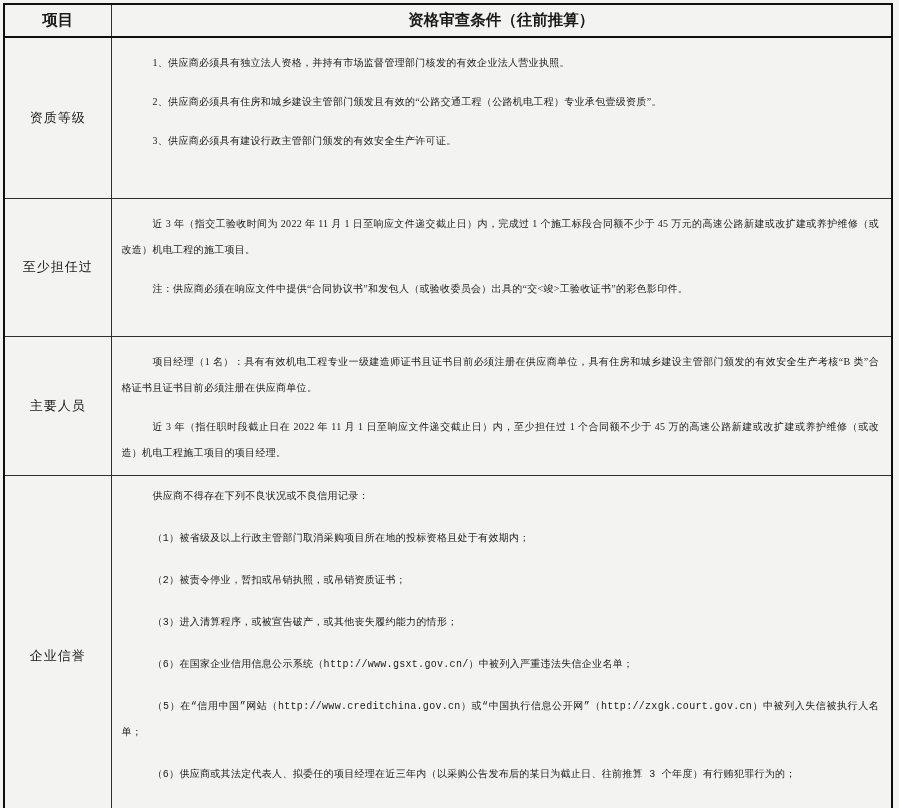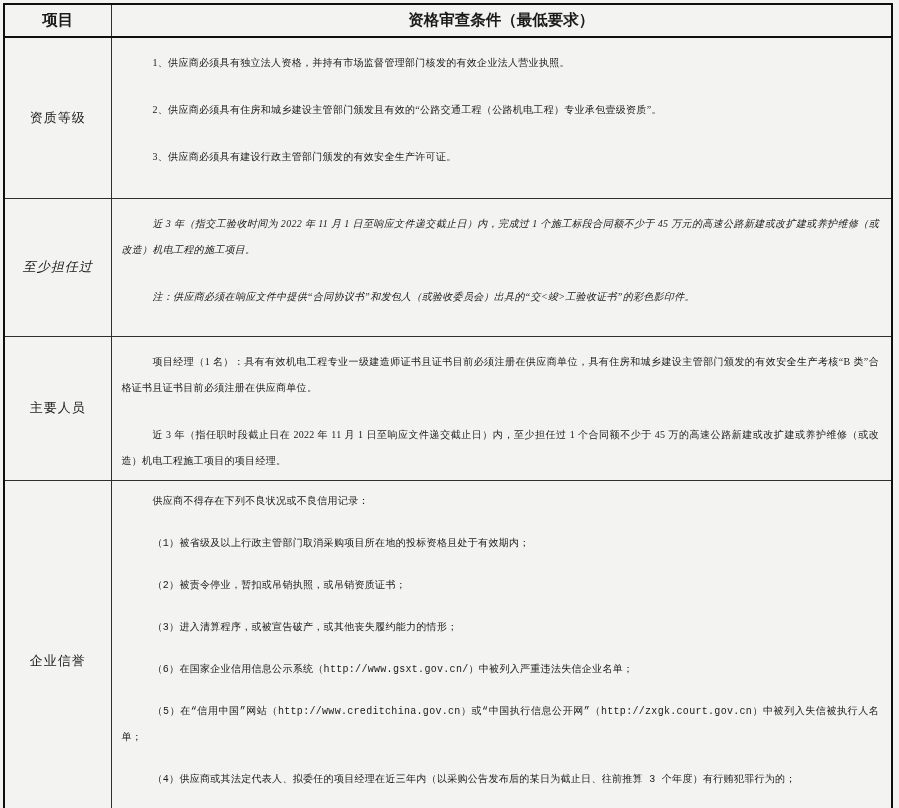--- a/index.html
+++ b/index.html
@@ -54,38 +54,38 @@
     font-size: 10px;
     line-height: 26px;
     letter-spacing: 0.3px;
     text-align: justify;
     word-break: break-all;
   }
   .content-cell p {
     margin: 0;
     text-indent: 31px;
   }
-  .content-cell p + p { margin-top: 21px; }
+  .content-cell p + p { margin-top: 13px; }
 
   tr.row-0 td { height: 161px; }
-  tr.row-1 td { height: 138px; font-style: italic; }
+  tr.row-1 td { height: 138px; }
   tr.row-2 td { height: 139px; font-family: Liberation Serif, serif; }
   tr.row-3 td { height: 325px; font-family: Liberation Mono, monospace; }
   tr.row-3 .content-cell { padding-top: 8px; }
   tr.row-3 .content-cell p + p { margin-top: 16px; }
 </style>
 </head>
 <body>
 
 <div class="page">
   <table class="qual-table">
     <thead>
       <tr>
         <th class="col-item">项目</th>
-        <th class="col-req">资格审查条件（最低要求）</th>
+        <th class="col-req">资格审查条件（往前推算）</th>
       </tr>
     </thead>
     <tbody id="table-body">
         <tr class="row-0">
           <td class="label-cell">资质等级</td>
           <td class="content-cell">
             <p>1、供应商必须具有独立法人资格，并持有市场监督管理部门核发的有效企业法人营业执照。</p>
             <p>2、供应商必须具有住房和城乡建设主管部门颁发且有效的“公路交通工程（公路机电工程）专业承包壹级资质”。</p>
             <p>3、供应商必须具有建设行政主管部门颁发的有效安全生产许可证。</p>
           </td>
@@ -106,19 +106,19 @@
         </tr>
         <tr class="row-3">
           <td class="label-cell">企业信誉</td>
           <td class="content-cell">
             <p>供应商不得存在下列不良状况或不良信用记录：</p>
             <p>（1）被省级及以上行政主管部门取消采购项目所在地的投标资格且处于有效期内；</p>
             <p>（2）被责令停业，暂扣或吊销执照，或吊销资质证书；</p>
             <p>（3）进入清算程序，或被宣告破产，或其他丧失履约能力的情形；</p>
             <p>（6）在国家企业信用信息公示系统（http://www.gsxt.gov.cn/）中被列入严重违法失信企业名单；</p>
             <p>（5）在“信用中国”网站（http://www.creditchina.gov.cn）或“中国执行信息公开网”（http://zxgk.court.gov.cn）中被列入失信被执行人名单；</p>
-            <p>（4）供应商或其法定代表人、拟委任的项目经理在近三年内（以采购公告发布后的某日为截止日、往前推算 3 个年度）有行贿犯罪行为的；</p>
+            <p>（6）供应商或其法定代表人、拟委任的项目经理在近三年内（以采购公告发布后的某日为截止日、往前推算 3 个年度）有行贿犯罪行为的；</p>
             <p>（7）法律法规规定的其他情形。</p>
           </td>
         </tr>
       </tbody>
   </table>
 </div>
 
 </body></html>

